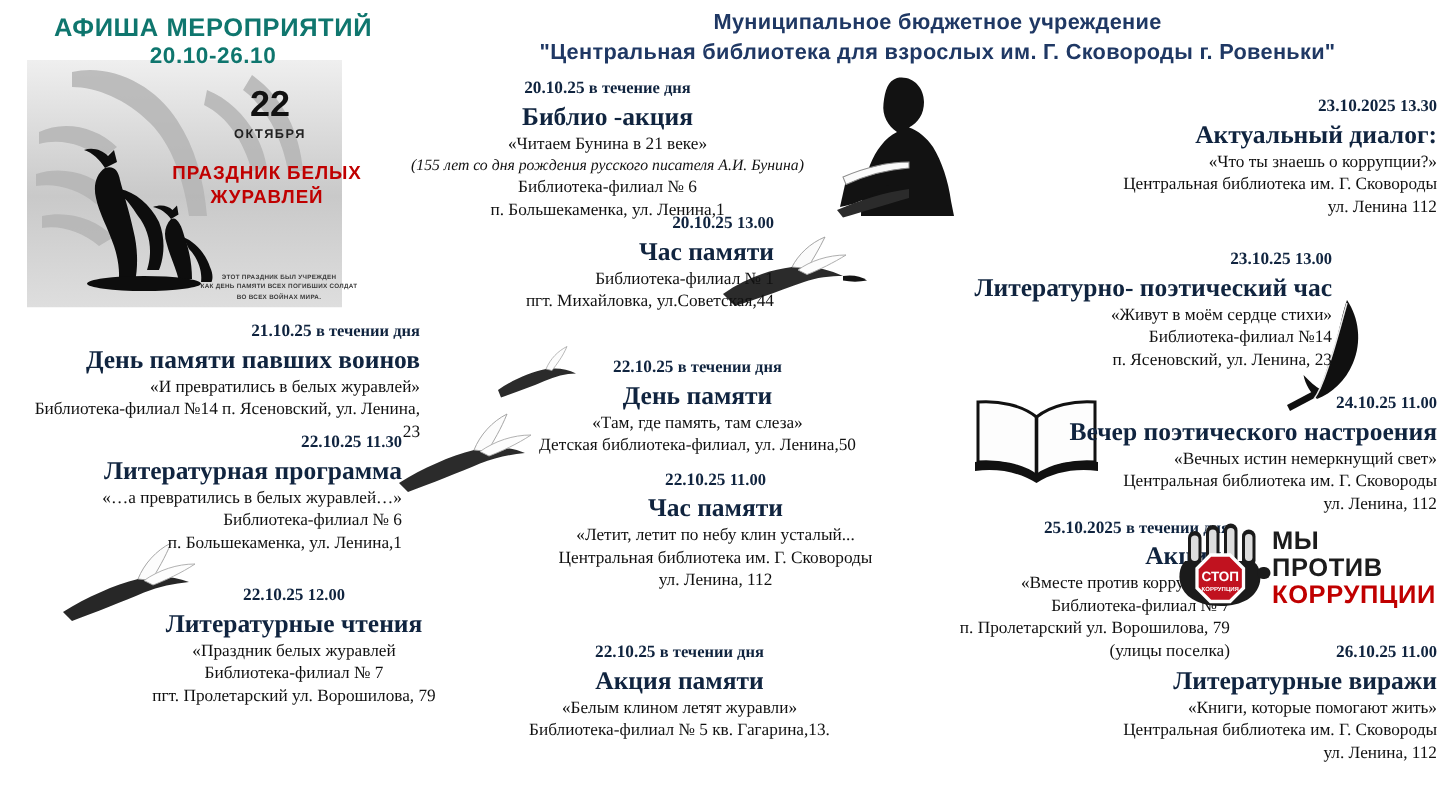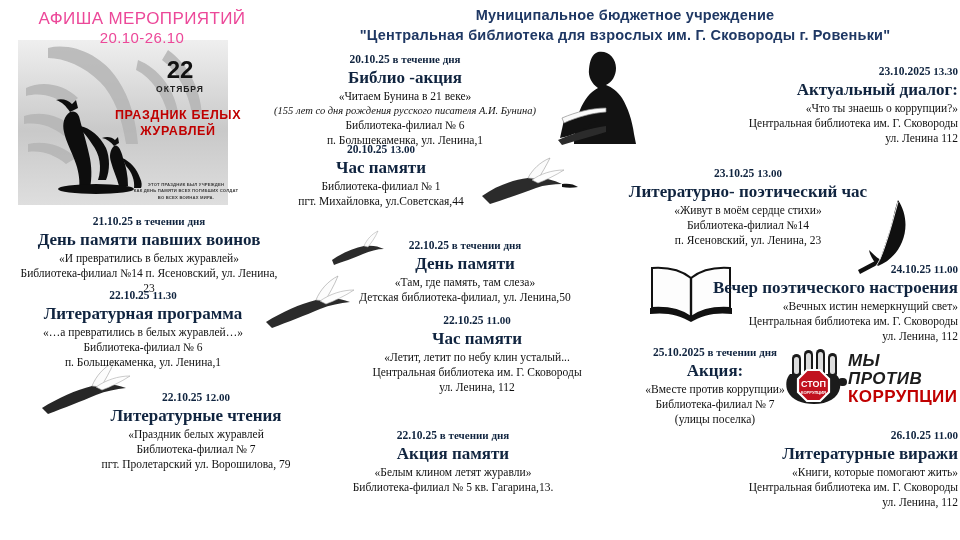--- a/index.html
+++ b/index.html
@@ -14,43 +14,43 @@
   }
   #poster {
     position: relative;
     width: 960px;
     height: 540px;
     overflow: hidden;
     background: #ffffff;
   }
   .blk { position: absolute; }
   .c { text-align: center; }
-  .l { text-align: center; }
+  .l { text-align: right; }
   .r { text-align: right; }
 
   
   .org-title {
     top: 6px; left: 290px; width: 670px;
     font-family: "Liberation Sans", "DejaVu Sans", sans-serif;
     font-weight: bold;
     font-size: 14.5px;
     line-height: 1.35;
     color: #1f3864;
     letter-spacing: 0.2px;
   }
   .org-title .line2 { font-size: 14.5px; white-space: nowrap; }
 
   
   .afisha-title {
     top: 8px; left: 18px; width: 248px;
     font-family: "Liberation Sans", "DejaVu Sans", sans-serif;
-    font-weight: normal;
+    font-weight: bold;
     font-size: 17px;
     line-height: 1.25;
-    color: #ec4899;
+    color: #0f766e;
     letter-spacing: 0.4px;
   }
   .afisha-title .dates { font-size: 15px; }
   .big-day {
     top: 58px; left: 120px; width: 120px;
     font-family: "Liberation Sans", "DejaVu Sans", sans-serif;
     font-weight: bold;
     font-size: 24px;
     color: #111;
     line-height: 1;
@@ -139,21 +139,21 @@
   .logo-korr {
     top: 348px; left: 782px; width: 172px; height: 58px;
   }
   .logo-korr .txt {
     position: absolute; left: 66px; top: 4px;
     font-family: "Liberation Sans", "DejaVu Sans", sans-serif;
     font-weight: bold;
     line-height: 1.05;
     letter-spacing: 0.4px;
   }
-  .logo-korr .txt .t1 { display:block; font-size: 17px; color:#1c1c1c;font-style:italic; }
+  .logo-korr .txt .t1 { display:block; font-size: 17px; color:#1c1c1c; }
   .logo-korr .txt .t2 { display:block; font-size: 17px; color:#c00000; }
 </style>
 </head>
 <body>
 
 <div id="poster">
 
   <svg class="deco" style="top:40px;left:18px;width:210px;height:165px;" viewBox="0 0 210 165">
     <defs>
       <linearGradient id="gGray" x1="0" y1="0" x2="0" y2="1">
@@ -383,20 +383,21 @@
   </div>
 
   <div class="blk ev ev-korrup l">
     <div class="date">
       <span>25.10.2025</span>
       <span class="when">в течении дня</span>
     </div>
     <div class="name">Акция:</div>
     <div class="subject">«Вместе  против коррупции»</div>
     <div class="place">Библиотека-филиал № 7</div>
+    <div class="place">п. Пролетарский ул. Ворошилова, 79</div>
     <div class="place">(улицы поселка)</div>
   </div>
 
   <div class="blk ev ev-virazh r">
     <div class="date">
       <span>26.10.25</span>
       <span class="when">11.00</span>
     </div>
     <div class="name">Литературные виражи</div>
     <div class="subject">«Книги, которые помогают жить»</div>

